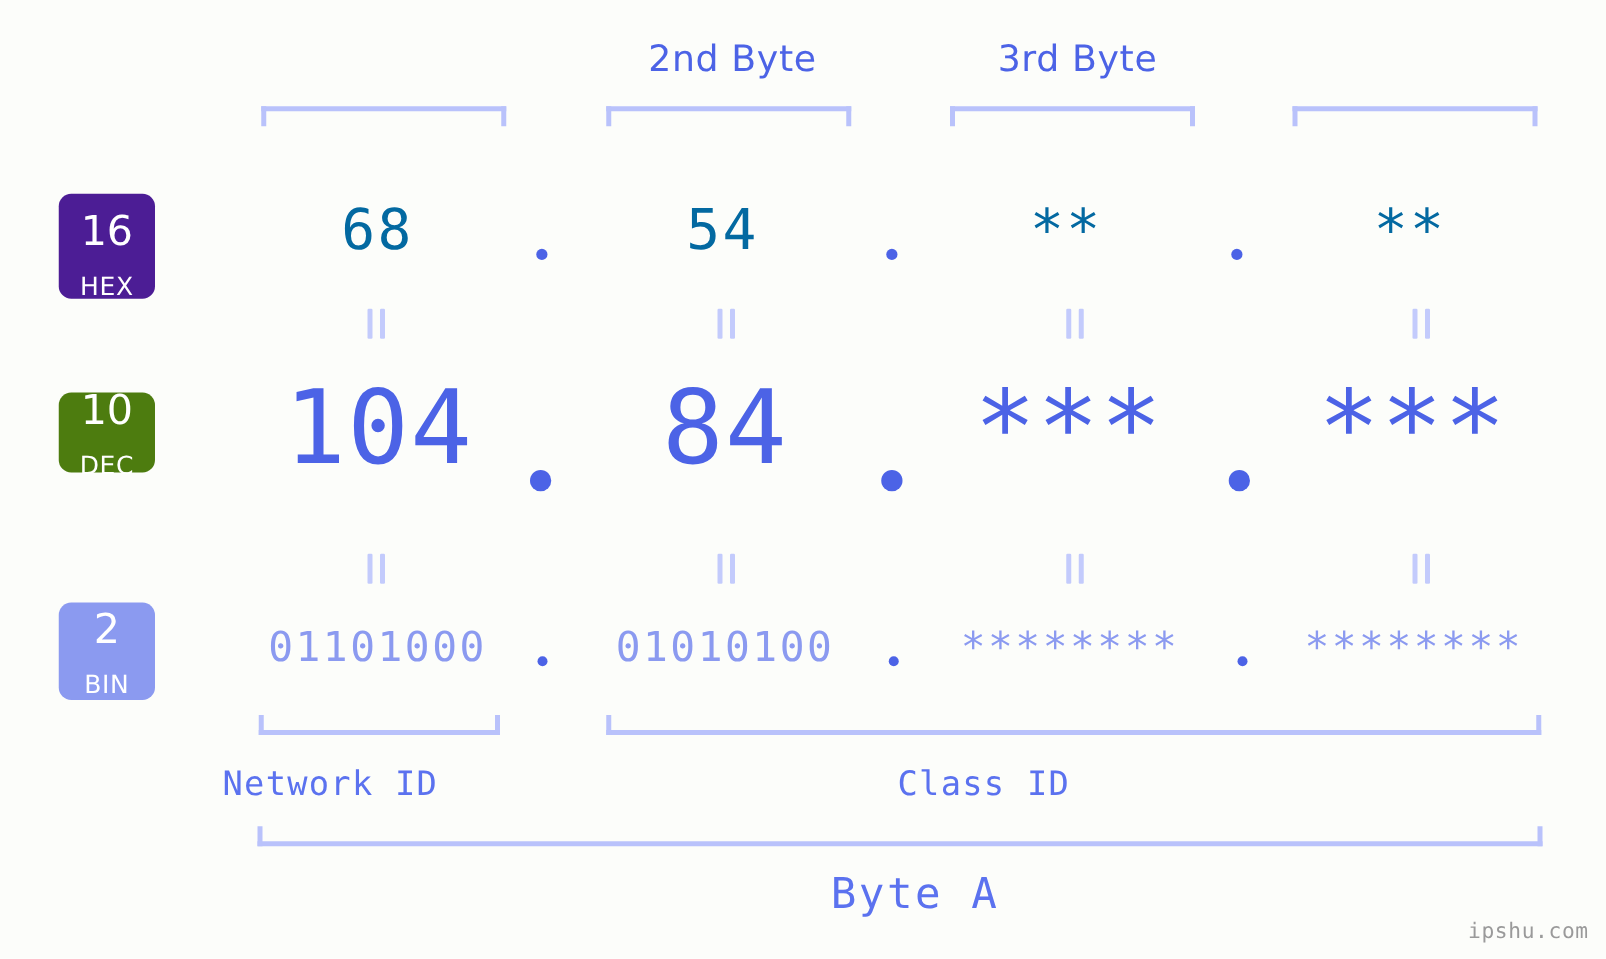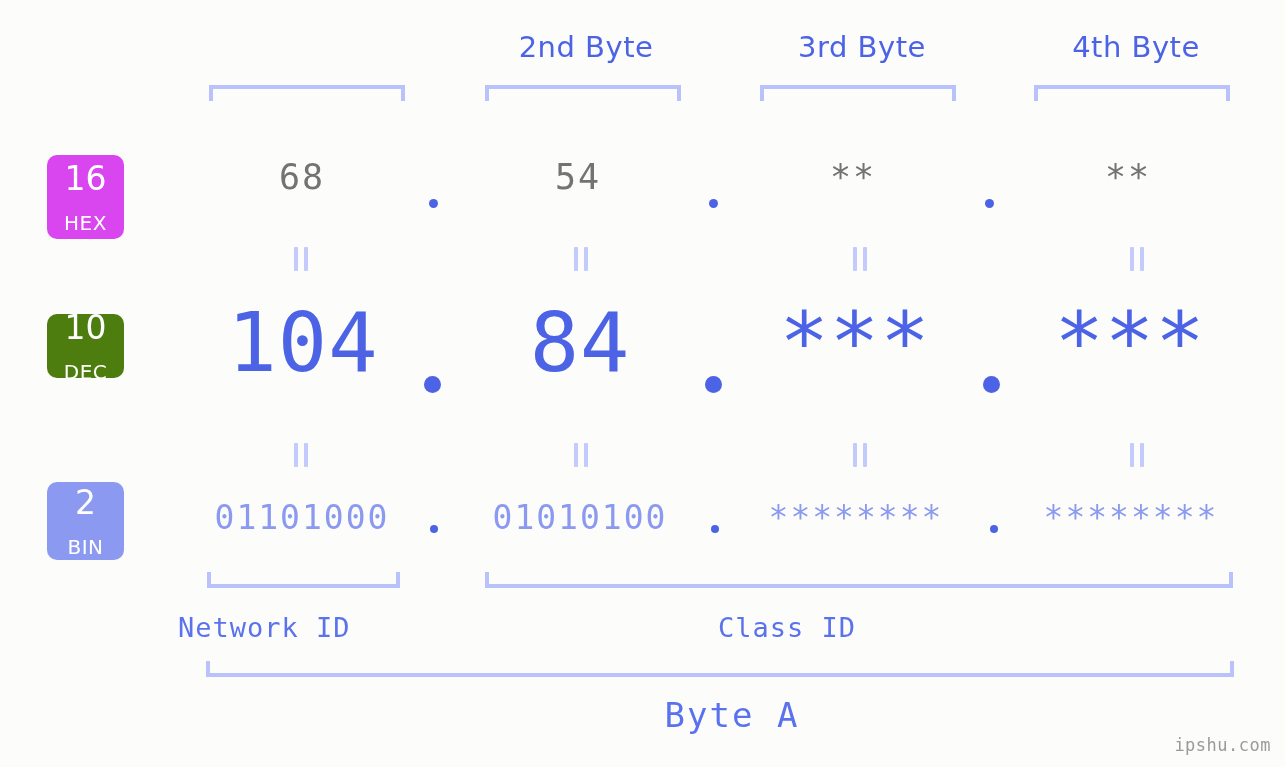--- a/index.html
+++ b/index.html
@@ -69,43 +69,43 @@
     font-size: 33px;
     font-family: "DejaVu Sans", sans-serif;
     letter-spacing: 0px;
   }
   .badge .abbr {
     font-size: 20px;
     font-family: "DejaVu Sans", sans-serif;
     margin-top: 18px;
     letter-spacing: 0.5px;
   }
-  #badge-hex { top: 155px; height: 84px; background: #d946ef; }
+  #badge-hex { top: 155px; height: 84px; background: #4c1d95; justify-content: flex-end; }
   #badge-dec { top: 314px; height: 64px; background: #4d7c0f; }
   #badge-bin { top: 482px; height: 78px; background: #8b9af0; }
 
   
   .value-row {
     position: absolute;
     left: 0;
     width: 1285px;
     height: 0;
   }
   .cell {
     position: absolute;
     text-align: center;
     white-space: nowrap;
     font-family: "DejaVu Sans Mono", monospace;
   }
 
   
   .row-hex .cell {
     top: 0;
-    font-size: 35px;
-    color: #737373;
+    font-size: 45px;
+    color: #0369a1;
     letter-spacing: 2px;
   }
   
   .row-dec .cell {
     top: 0;
     font-size: 82px;
     color: #4c63e6;
     letter-spacing: 1px;
   }
   
@@ -173,21 +173,20 @@
     letter-spacing: 0.5px;
   }
 </style>
 </head>
 <body>
 
 <div id="stage">
 
   <div class="byte-label" style="left:456px;">2nd Byte</div>
   <div class="byte-label" style="left:732px;">3rd Byte</div>
-  <div class="byte-label" style="left:1006px;">4th Byte</div>
 
   <div class="bracket-down" style="left:209px; top:85px; width:196px;"></div>
   <div class="bracket-down" style="left:485px; top:85px; width:196px;"></div>
   <div class="bracket-down" style="left:760px; top:85px; width:196px;"></div>
   <div class="bracket-down" style="left:1034px; top:85px; width:196px;"></div>
 
   <div class="badge" id="badge-hex">
     <span class="num">16</span>
     <span class="abbr">HEX</span>
   </div>

